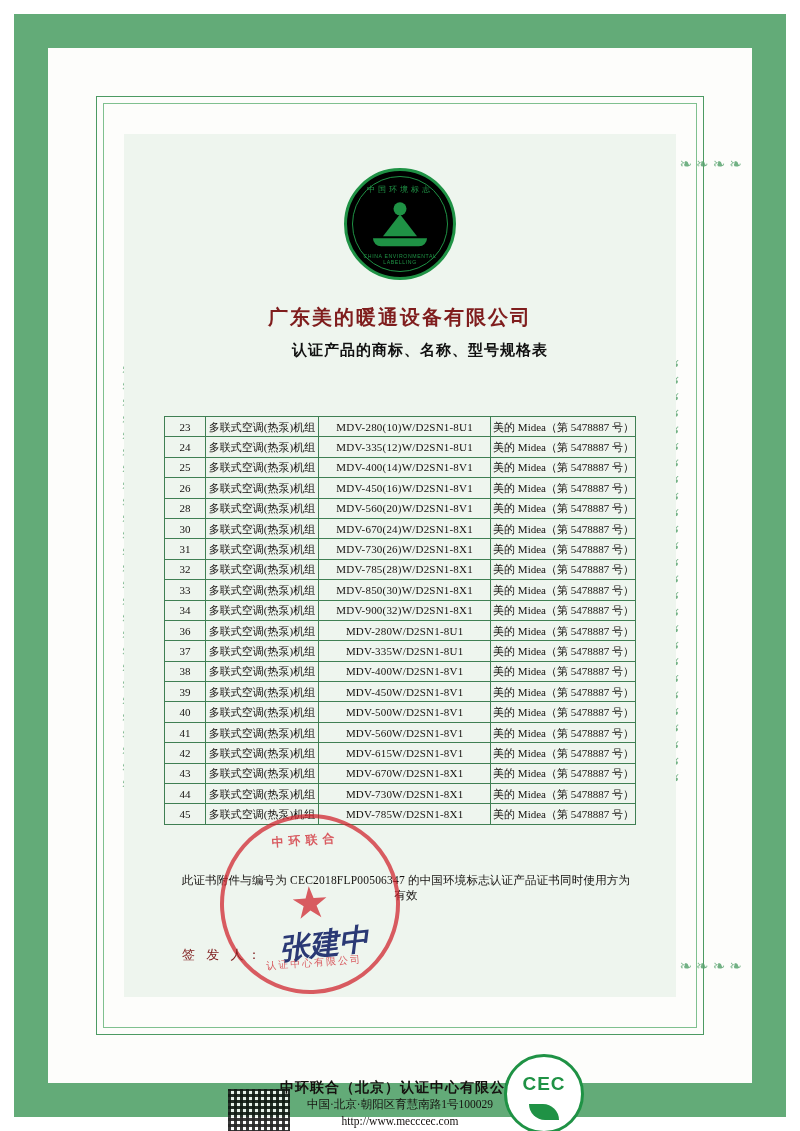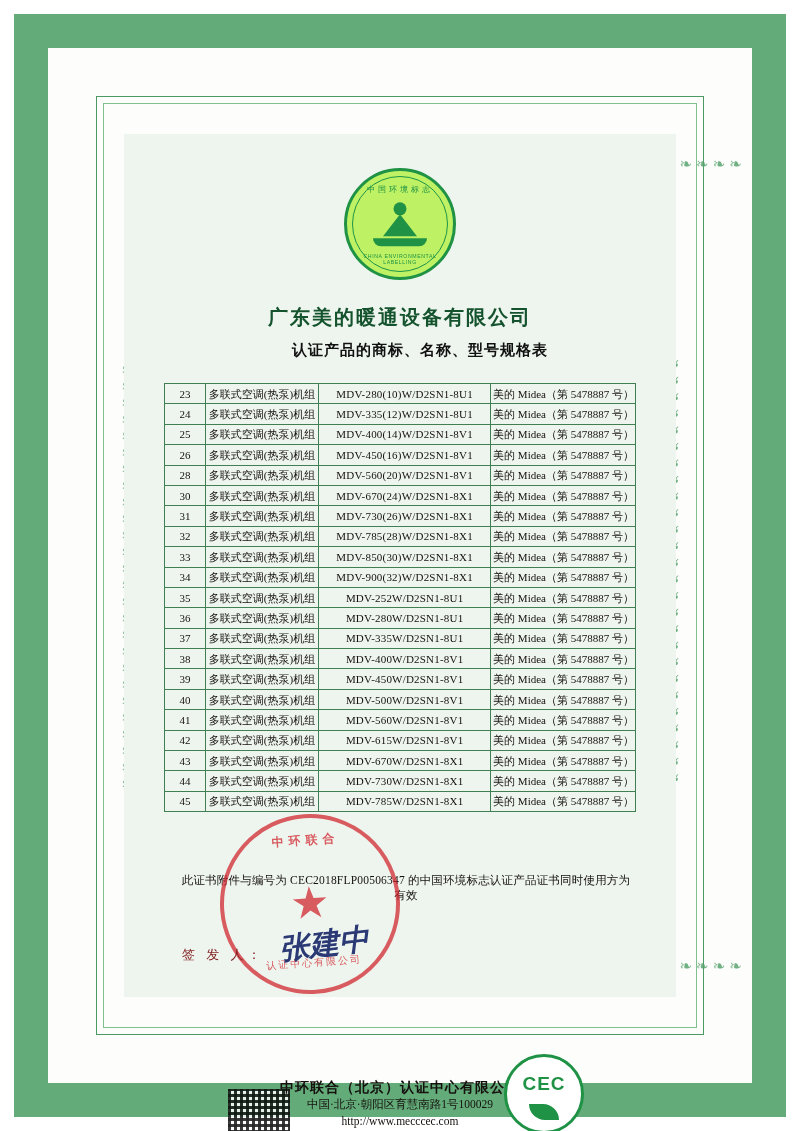--- a/index.html
+++ b/index.html
@@ -105,21 +105,21 @@
     top: 34px;
     display: flex;
     justify-content: center;
   }
   .emblem {
     position: relative;
     width: 112px;
     height: 112px;
     border-radius: 50%;
     border: 3px solid #1f9245;
-    background: #bef264;
+    background: #000000;
     box-sizing: border-box;
   }
   .emblem:before {
     content: "";
     position: absolute;
     left: 5px; top: 5px; right: 5px; bottom: 5px;
     border-radius: 50%;
     border: 1px solid #1f9245;
   }
   .emblem-mount {
@@ -178,21 +178,21 @@
   }
 
   
   .doc-title {
     position: absolute;
     left: 0; right: 0;
     top: 170px;
     text-align: center;
     font-size: 20px;
     font-weight: bold;
-    color: #14532d;
+    color: #7f1d1d;
     letter-spacing: 2px;
   }
   .doc-subtitle {
     position: absolute;
     left: 0; right: 0;
     top: 207px;
     text-align: center;
     font-size: 15px;
     font-weight: bold;
     color: #111;
@@ -205,20 +205,21 @@
     position: absolute;
     left: 40px;
     right: 40px;
     top: 249px;
   }
   table.products {
     width: 100%;
     border-collapse: collapse;
     table-layout: fixed;
     background: transparent;
+    margin-top: 33px;
   }
   table.products td {
     border: 1px solid #3f7f53;
     height: 19.4px;
     padding: 0 2px;
     font-size: 11px;
     color: #15110f;
     text-align: center;
     vertical-align: middle;
     line-height: 1.1;
@@ -450,26 +451,20 @@
                 <td class="col-model">MDV-850(30)W/D2SN1-8X1</td>
                 <td class="col-brand">美的 Midea（第 5478887 号）</td>
               </tr>
               <tr>
                 <td class="col-no">34</td>
                 <td class="col-name">多联式空调(热泵)机组</td>
                 <td class="col-model">MDV-900(32)W/D2SN1-8X1</td>
                 <td class="col-brand">美的 Midea（第 5478887 号）</td>
               </tr>
               <tr>
-                <td class="col-no">35</td>
-                <td class="col-name">多联式空调(热泵)机组</td>
-                <td class="col-model">MDV-252W/D2SN1-8U1</td>
-                <td class="col-brand">美的 Midea（第 5478887 号）</td>
-              </tr>
-              <tr>
                 <td class="col-no">36</td>
                 <td class="col-name">多联式空调(热泵)机组</td>
                 <td class="col-model">MDV-280W/D2SN1-8U1</td>
                 <td class="col-brand">美的 Midea（第 5478887 号）</td>
               </tr>
               <tr>
                 <td class="col-no">37</td>
                 <td class="col-name">多联式空调(热泵)机组</td>
                 <td class="col-model">MDV-335W/D2SN1-8U1</td>
                 <td class="col-brand">美的 Midea（第 5478887 号）</td>

